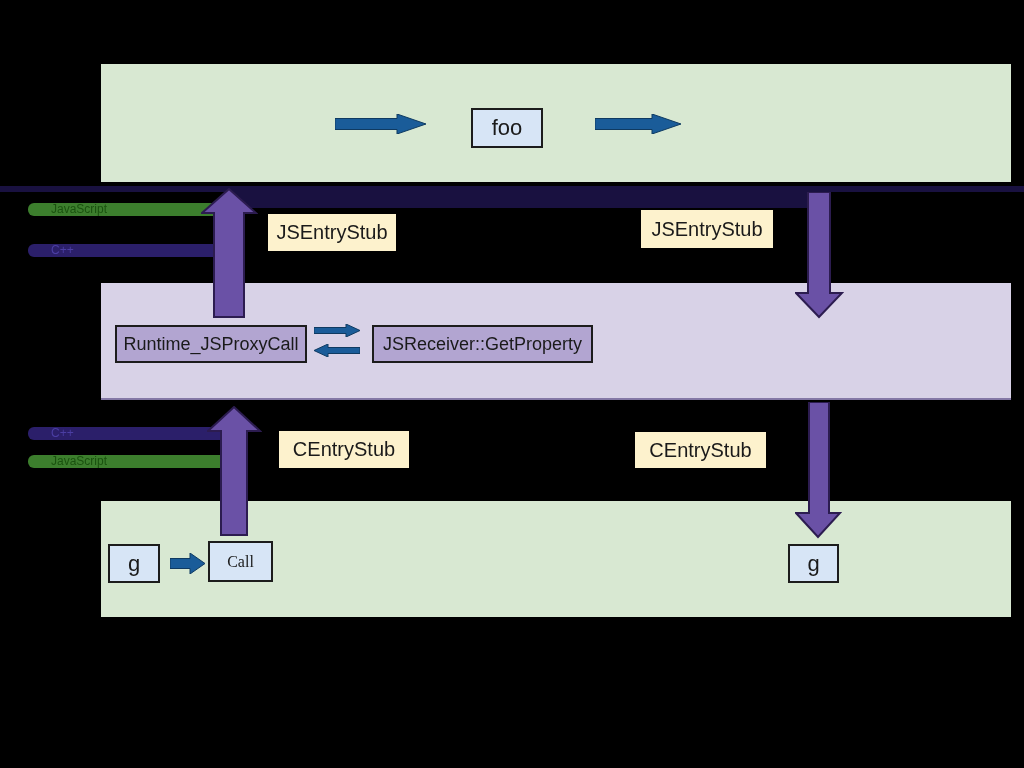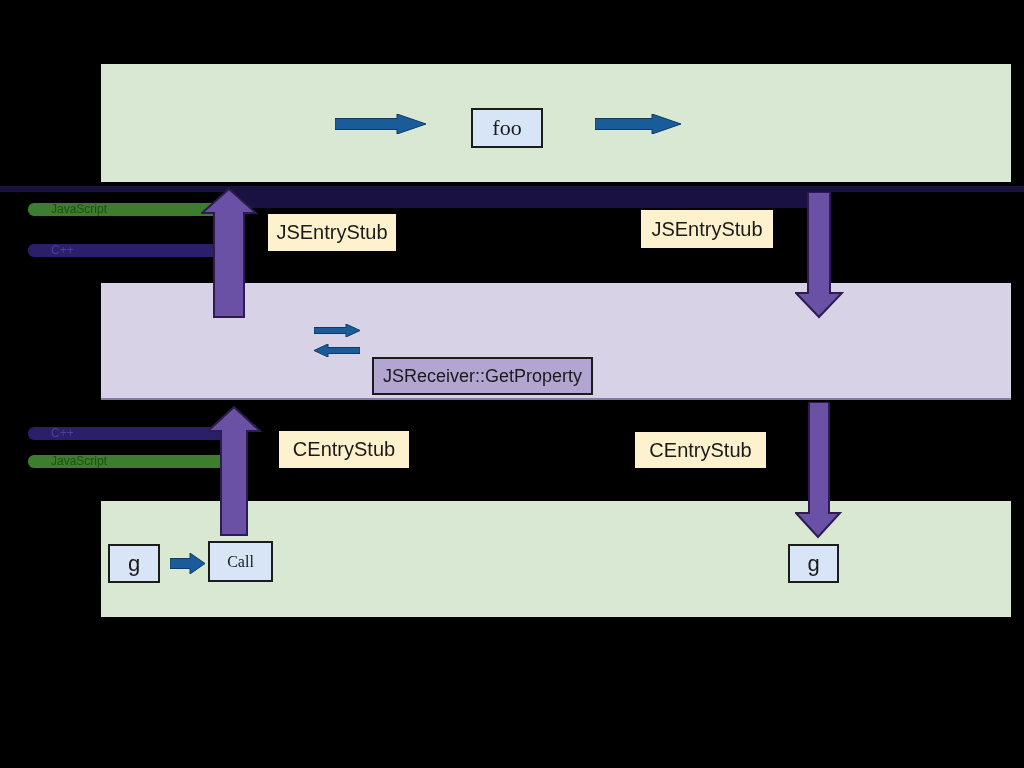--- a/index.html
+++ b/index.html
@@ -18,25 +18,25 @@
   .bar-navy{background:#2b1f6a;color:#4b3ea3;}
   .bar-js-top{left:28px;top:203px;width:187px;}
   .bar-cpp-top{left:28px;top:244px;width:186px;}
   .bar-cpp-bot{left:28px;top:427px;width:193px;}
   .bar-js-bot{left:28px;top:455px;width:193px;}
   .box{position:absolute;display:flex;align-items:center;justify-content:center;
        box-sizing:border-box;border:2px solid #1c1c1c;color:#1a1a1a;}
   .stub{background:#fdf2cd;border:none;font-size:20px;text-align:right;}
   .codebox{background:#d7e5f6;font-size:22px;}
   .runbox{background:#b2a5d1;font-size:18px;}
-  .box-foo{left:471px;top:108px;width:72px;height:40px;font-family:Liberation Serif, serif;}
+  .box-foo{left:471px;top:108px;width:72px;height:40px;}
   .box-jsentry-l{left:268px;top:214px;width:128px;height:37px;}
   .box-jsentry-r{left:641px;top:210px;width:132px;height:38px;}
   .box-runtime{left:115px;top:325px;width:192px;height:38px;}
-  .box-getprop{left:372px;top:325px;width:221px;height:38px;margin-top:32px;}
+  .box-getprop{left:372px;top:325px;width:221px;height:38px;}
   .box-centry-l{left:279px;top:431px;width:130px;height:37px;}
   .box-centry-r{left:635px;top:432px;width:131px;height:36px;}
   .box-g-l{left:108px;top:544px;width:52px;height:39px;}
   .box-call{left:208px;top:541px;width:65px;height:41px;font-size:16px;font-family:Liberation Serif, serif;}
   .box-g-r{left:788px;top:544px;width:51px;height:39px;}
   .arr{position:absolute;}
   svg{display:block;}
 </style>
 </head>
 <body>
@@ -88,20 +88,23 @@
     <svg width="57" height="131">
         <polygon points="28,1 55,25 43,25 43,129 13,129 13,25 1,25" fill="#6a51a6" stroke="#2c1c50" stroke-width="2"></polygon>
       </svg>
   </div>
   <div class="arr" style="left:795px;top:192px">
     <svg width="49" height="127">
         <polygon points="13,0 35,0 35,101 47,101 24,125 1,101 13,101" fill="#6a51a6" stroke="#2c1c50" stroke-width="2"></polygon>
       </svg>
   </div>
 
+  <div class="box runbox box-runtime">
+    <span>Runtime_JSProxyCall</span>
+  </div>
   <div class="arr" style="left:314px;top:324px">
     <svg width="46" height="13">
         <polygon points="0,3.5 32,3.5 32,0 46,6.5 32,13 32,9.5 0,9.5" fill="#1a5c99" stroke="#0f3a61" stroke-width="1"></polygon>
       </svg>
   </div>
   <div class="arr" style="left:314px;top:344px">
     <svg width="46" height="13">
         <polygon points="46,3.5 14,3.5 14,0 0,6.5 14,13 14,9.5 46,9.5" fill="#1a5c99" stroke="#0f3a61" stroke-width="1"></polygon>
       </svg>
   </div>

